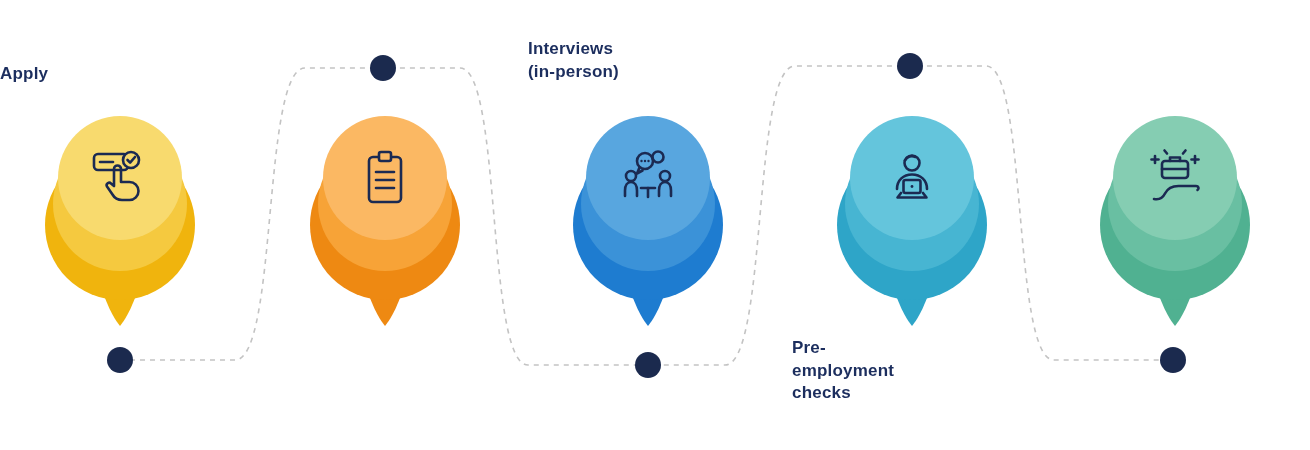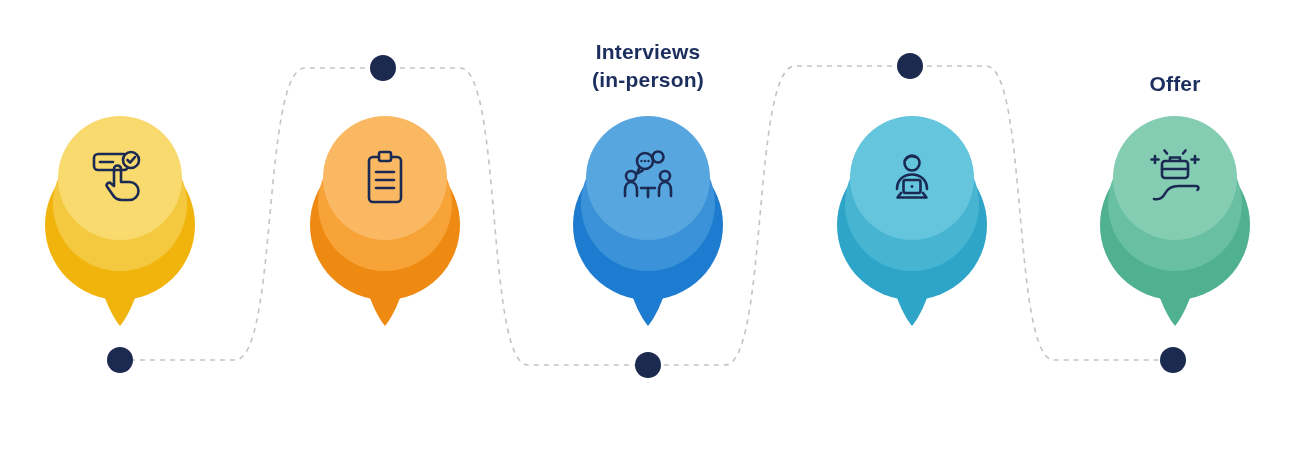--- a/index.html
+++ b/index.html
@@ -7,42 +7,43 @@
     position:relative;width:1310px;height:450px;
     background:var(--background,#ffffff);overflow:hidden;
     font-family:"Liberation Sans",sans-serif;
   }
   .connector{position:absolute;left:0;top:0;}
   .dash{fill:none;stroke:var(--connector,#c3c3c3);stroke-width:1.6;stroke-dasharray:5 5;}
   .dot{fill:var(--dot,#1b2a4e);}
   .step{position:absolute;inset:0;pointer-events:none;}
   .pin{position:absolute;top:112px;}
   .label{
-    position:absolute;width:240px;text-align:center;
-    font-weight:700;font-size:21px;line-height:1.33;
+    position:absolute;width:240px;
+    font-weight:700;font-size:17px;line-height:1.33;
     color:var(--text,#1c2e5e);white-space:pre-line;letter-spacing:.2px;
   }
   .icon{fill:none;stroke:var(--icon,#1b2a52);stroke-width:2.6;stroke-linecap:round;stroke-linejoin:round;}
   .fl{fill:var(--icon,#1b2a52);stroke:none;}
 </style>
 </head>
 <body>
 
 <div class="canvas">
 
   <svg class="connector" width="1310" height="450" viewBox="0 0 1310 450">
     <path class="dash" d="M120 360 H235 C278 360 262 68 305 68 H460 C502 68 486 365 528 365 H725 C768 365 752 66 795 66 H986 C1028 66 1012 360 1054 360 H1173"></path>
     <circle class="dot" cx="120" cy="360" r="13"></circle>
     <circle class="dot" cx="383" cy="68" r="13"></circle>
     <circle class="dot" cx="648" cy="365" r="13"></circle>
     <circle class="dot" cx="910" cy="66" r="13"></circle>
     <circle class="dot" cx="1173" cy="360" r="13"></circle>
   </svg>
 
   <div class="step">
+    <div class="label" style="left:0px;top:63px">Apply</div>
     <svg class="pin" style="left:35px" width="170" height="225" viewBox="0 0 170 225">
       <path d="M63 166 C72 194 78 205 85 214 C92 205 98 194 107 166 Z" fill="#F0B40D"></path>
       <circle cx="85" cy="113" r="75" fill="#F0B40D"></circle>
       <circle cx="85" cy="92" r="67" fill="#F5C93F"></circle>
       <circle cx="85" cy="66" r="62" fill="#F8DA6E"></circle>
       <g class="icon" transform="translate(55,36)">
         <rect x="4" y="6" width="34" height="16" rx="4"></rect>
         <path d="M10 14 h13"></path>
         <circle cx="41" cy="12" r="8" fill="#F8DA6E"></circle>
         <path d="M37.5 12 l2.6 2.6 L45 9"></path>
@@ -86,38 +87,40 @@
         <path d="M7 48 v-5.5 c0 -5 2.5 -8.5 6 -8.5 s6 3.5 6 8.5 V48"></path>
         <circle cx="47" cy="28" r="5"></circle>
         <path d="M53 48 v-5.5 c0 -5 -2.5 -8.5 -6 -8.5 s-6 3.5 -6 8.5 V48"></path>
         <path d="M23 40 h14"></path>
         <path d="M30 40 v9"></path>
       </g>
     </svg>
   </div>
 
   <div class="step">
+    <div class="label" style="left:792px;top:337px">Pre-
+employment
+checks</div>
     <svg class="pin" style="left:827px" width="170" height="225" viewBox="0 0 170 225">
       <path d="M63 166 C72 194 78 205 85 214 C92 205 98 194 107 166 Z" fill="#2EA5C8"></path>
       <circle cx="85" cy="113" r="75" fill="#2EA5C8"></circle>
       <circle cx="85" cy="92" r="67" fill="#47B5D2"></circle>
       <circle cx="85" cy="66" r="62" fill="#64C5DC"></circle>
       <g class="icon" transform="translate(55,36)">
         <circle cx="30" cy="15" r="7.5"></circle>
         <path d="M23 12.5 c2 -4 6.5 -5.5 10.5 -3.5"></path>
         <path d="M15 41 c0 -9 6.5 -14.5 15 -14.5 s15 5.5 15 14.5"></path>
         <rect x="21.5" y="32" width="17" height="13" rx="2" fill="#64C5DC"></rect>
         <circle class="fl" cx="30" cy="38.5" r="1.4"></circle>
         <path d="M19 45 l-3.5 4.5 h29 L41 45"></path>
       </g>
     </svg>
   </div>
 
   <div class="step">
-    <div class="label" style="left:1055px;top:70px">Offer</div>
     <svg class="pin" style="left:1090px" width="170" height="225" viewBox="0 0 170 225">
       <path d="M63 166 C72 194 78 205 85 214 C92 205 98 194 107 166 Z" fill="#50B191"></path>
       <circle cx="85" cy="113" r="75" fill="#50B191"></circle>
       <circle cx="85" cy="92" r="67" fill="#69BFA2"></circle>
       <circle cx="85" cy="66" r="62" fill="#85CDB2"></circle>
       <g class="icon" transform="translate(55,36)">
         <rect x="17" y="13" width="26" height="17" rx="3"></rect>
         <path d="M25 13 V9.5 h10 V13"></path>
         <path d="M17 21 h26"></path>
         <path d="M10 8 v7"></path>

